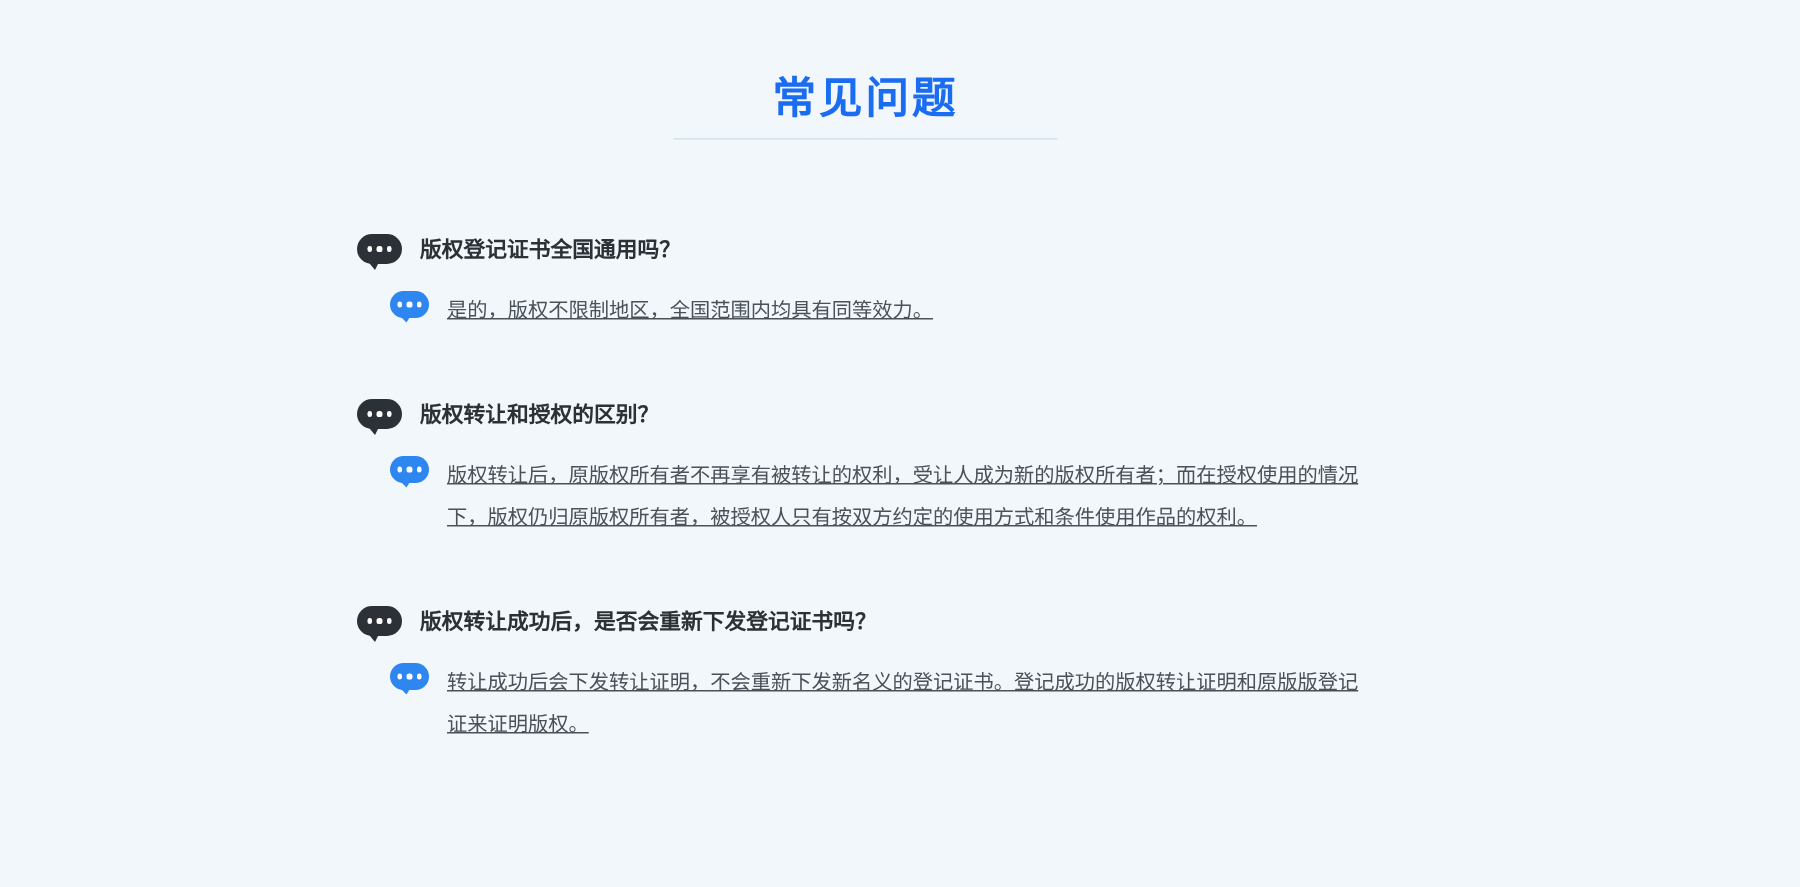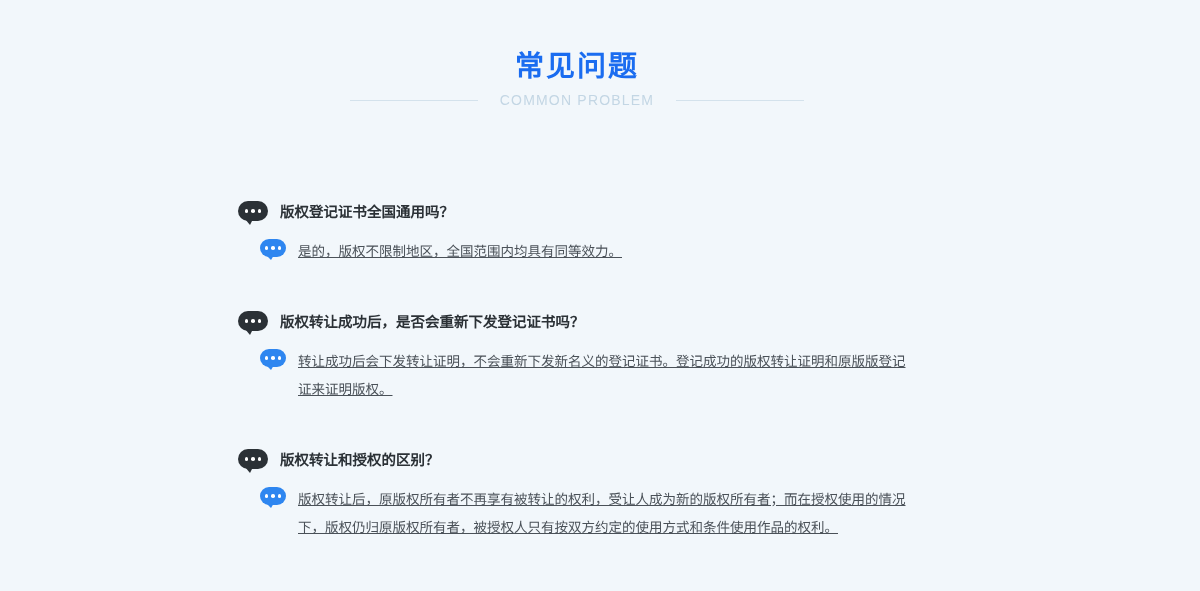--- a/index.html
+++ b/index.html
@@ -46,21 +46,21 @@
     white-space: nowrap;
   }
   .rule {
     width: 128px;
     height: 1px;
     background: #d4e2ec;
   }
 
   
   .faq-list {
-    margin-top: 92px;
+    margin-top: 62px;
     padding-left: 238px;
     padding-right: 240px;
   }
   .faq-item {
     margin-bottom: 44px;
   }
   .faq-item:last-child {
     margin-bottom: 0;
   }
 
@@ -145,21 +145,20 @@
 </style>
 </head>
 <body>
 
 <div class="page">
 
   <div class="header">
     <div class="header-title">常见问题</div>
     <div class="header-sub-row">
       <span class="rule"></span>
-      <span class="header-sub">COMMON PROBLEM</span>
       <span class="rule"></span>
     </div>
   </div>
 
   <div class="faq-list">
 
     <div class="faq-item">
       <div class="q-row">
         <span class="bubble bubble-q">
           <span class="dots">
@@ -184,51 +183,51 @@
 
     <div class="faq-item">
       <div class="q-row">
         <span class="bubble bubble-q">
           <span class="dots">
               <i></i>
               <i></i>
               <i></i>
             </span>
         </span>
-        <span class="q-text">版权转让成功后，是否会重新下发登记证书吗？</span>
+        <span class="q-text">版权转让和授权的区别？</span>
       </div>
       <div class="a-row">
         <span class="bubble bubble-a">
           <span class="dots">
               <i></i>
               <i></i>
               <i></i>
             </span>
         </span>
-        <span class="a-text">转让成功后会下发转让证明，不会重新下发新名义的登记证书。登记成功的版权转让证明和原版版登记证来证明版权。</span>
+        <span class="a-text">版权转让后，原版权所有者不再享有被转让的权利，受让人成为新的版权所有者；而在授权使用的情况下，版权仍归原版权所有者，被授权人只有按双方约定的使用方式和条件使用作品的权利。</span>
       </div>
     </div>
 
     <div class="faq-item">
       <div class="q-row">
         <span class="bubble bubble-q">
           <span class="dots">
               <i></i>
               <i></i>
               <i></i>
             </span>
         </span>
-        <span class="q-text">版权转让和授权的区别？</span>
+        <span class="q-text">版权转让成功后，是否会重新下发登记证书吗？</span>
       </div>
       <div class="a-row">
         <span class="bubble bubble-a">
           <span class="dots">
               <i></i>
               <i></i>
               <i></i>
             </span>
         </span>
-        <span class="a-text">版权转让后，原版权所有者不再享有被转让的权利，受让人成为新的版权所有者；而在授权使用的情况下，版权仍归原版权所有者，被授权人只有按双方约定的使用方式和条件使用作品的权利。</span>
+        <span class="a-text">转让成功后会下发转让证明，不会重新下发新名义的登记证书。登记成功的版权转让证明和原版版登记证来证明版权。</span>
       </div>
     </div>
 
   </div>
 </div>
 
 </body></html>

